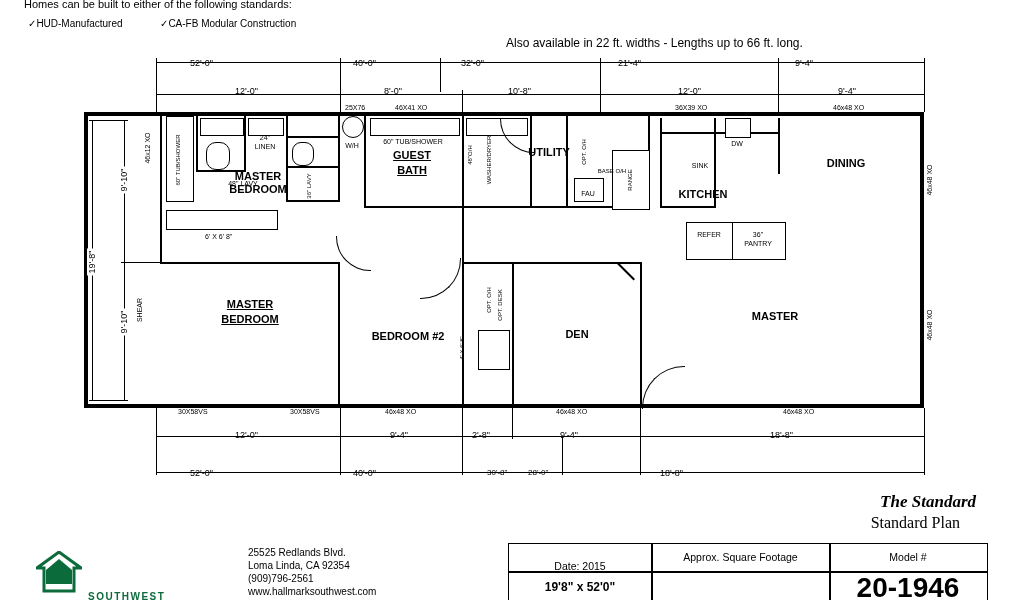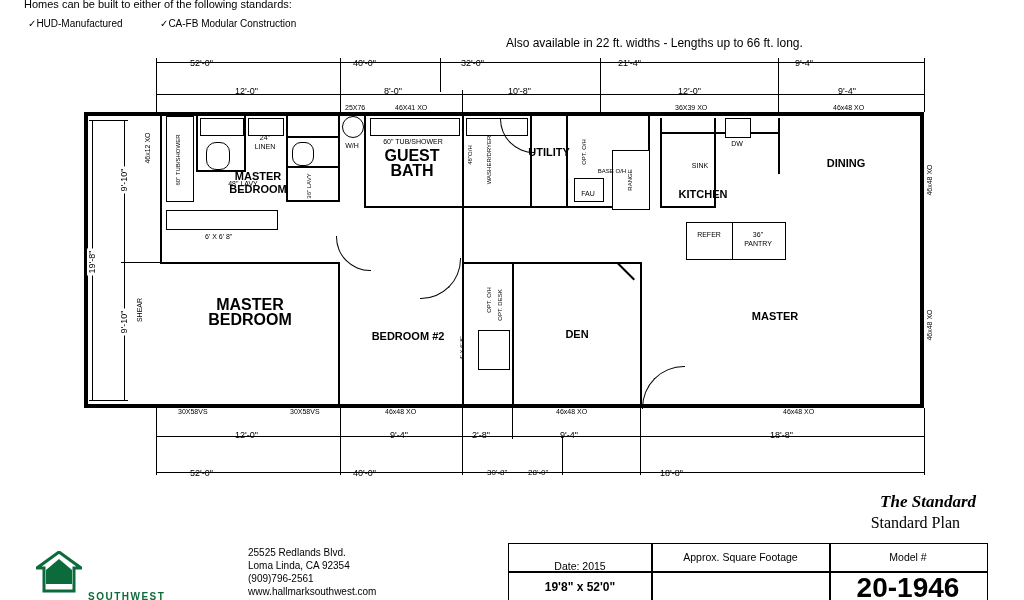--- a/index.html
+++ b/index.html
@@ -20,21 +20,21 @@
 
   
   .wall{position:absolute;background:#000;}
   .thin{position:absolute;background:#000;}
   .dimline{position:absolute;background:#000;height:1px;}
   .dimv{position:absolute;background:#000;width:1px;}
   .tick{position:absolute;background:#000;width:1px;height:7px;}
   .tickh{position:absolute;background:#000;height:1px;width:7px;}
 
   .room{position:absolute;text-align:center;font-weight:bold;}
-  .r14{font-size:16px;line-height:15px;}
+  .r14{font-size:11px;line-height:15px;text-decoration:underline;}
   .r12{font-size:11px;line-height:13px;}
   .tiny{font-size:7px;line-height:8px;}
   .tiny6{font-size:6px;line-height:7px;}
   .dim{font-size:9px;}
   .dimsm{font-size:8px;}
 
   
   #logo-box{position:absolute;left:36px;top:549px;width:210px;height:52px;}
   .logo-h{position:absolute;left:0;top:2px;width:46px;height:42px;}
   .logo-h svg{display:block;}

